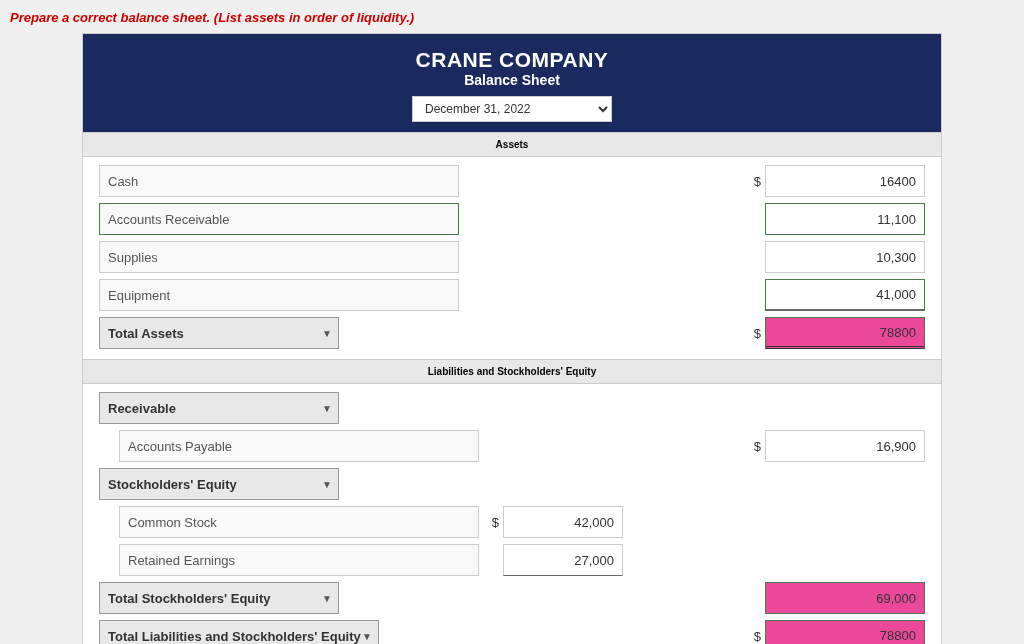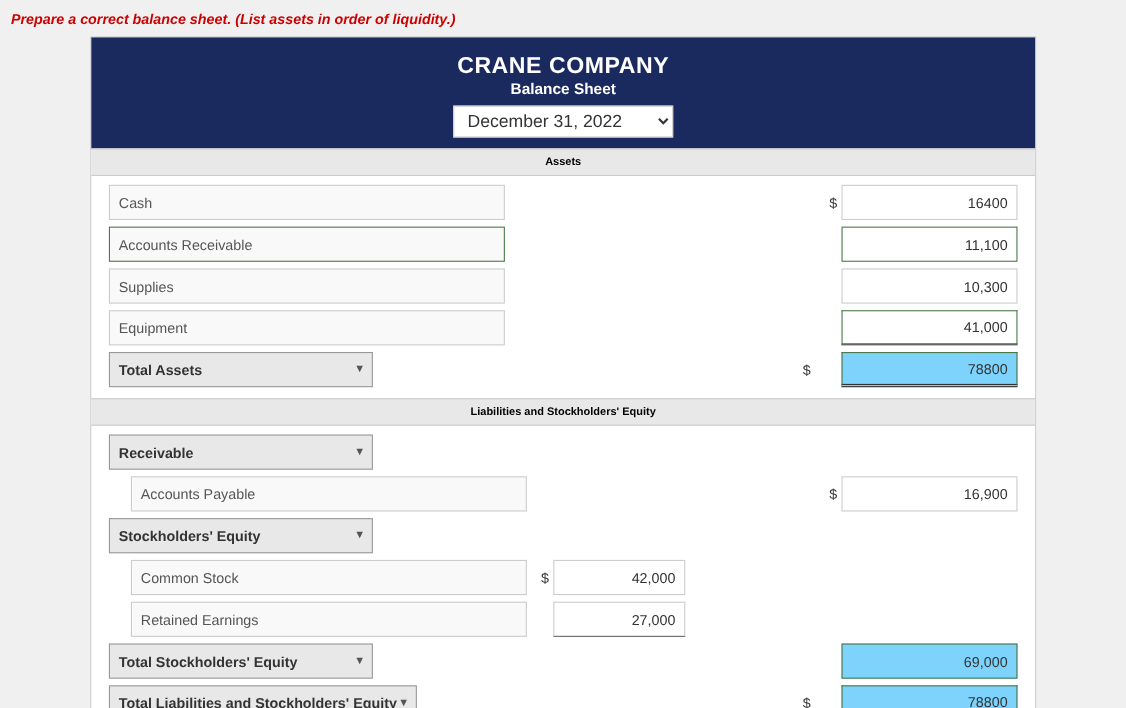--- a/index.html
+++ b/index.html
@@ -43,21 +43,21 @@
     .bs-header .date-selector-wrap {
       margin-top: 8px;
       display: flex;
       justify-content: center;
     }
     .bs-header select {
       background: white;
       color: #333;
       border: 1px solid #ccc;
       padding: 4px 24px 4px 8px;
-      font-size: 16px;
+      font-size: 12px;
       width: 200px;
       appearance: auto;
     }
     .section-header {
       background: #e8e8e8;
       text-align: center;
       font-weight: bold;
       font-size: 10px;
       padding: 6px;
       border-top: 1px solid #ccc;
@@ -152,22 +152,21 @@
       display: flex;
       align-items: center;
       font-weight: bold;
       color: #333;
       font-size: 13px;
       position: relative;
       width: 240px;
     }
     .value-field-total {
       border: 1px solid #4a7a4a;
-      background: #7dd3fc;
-      margin-left: 24px;
+      background: #ec4899;
     }
     .assets-section, .liabilities-section {
       padding: 8px 16px 4px;
     }
     .lse-section {
       padding: 8px 16px 8px;
     }
   </style>
 </head>
 <body>

